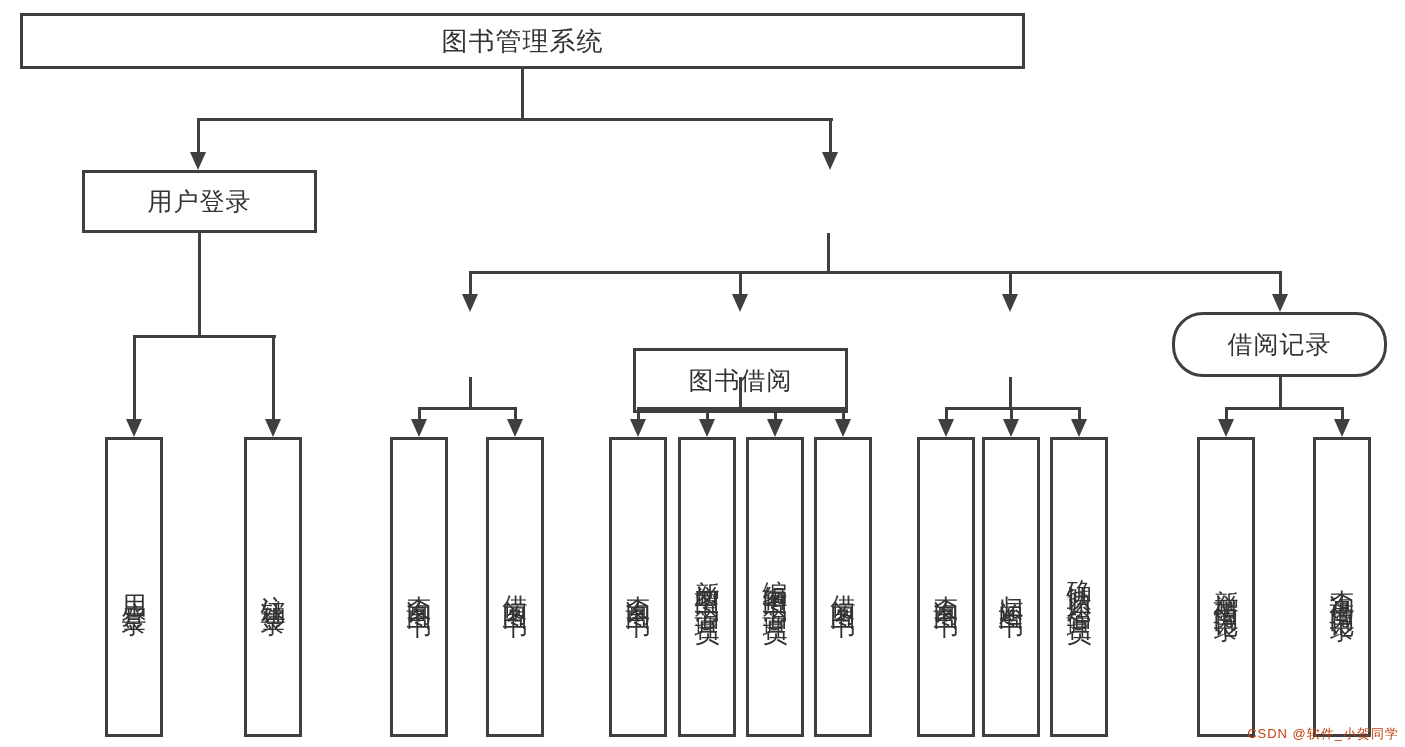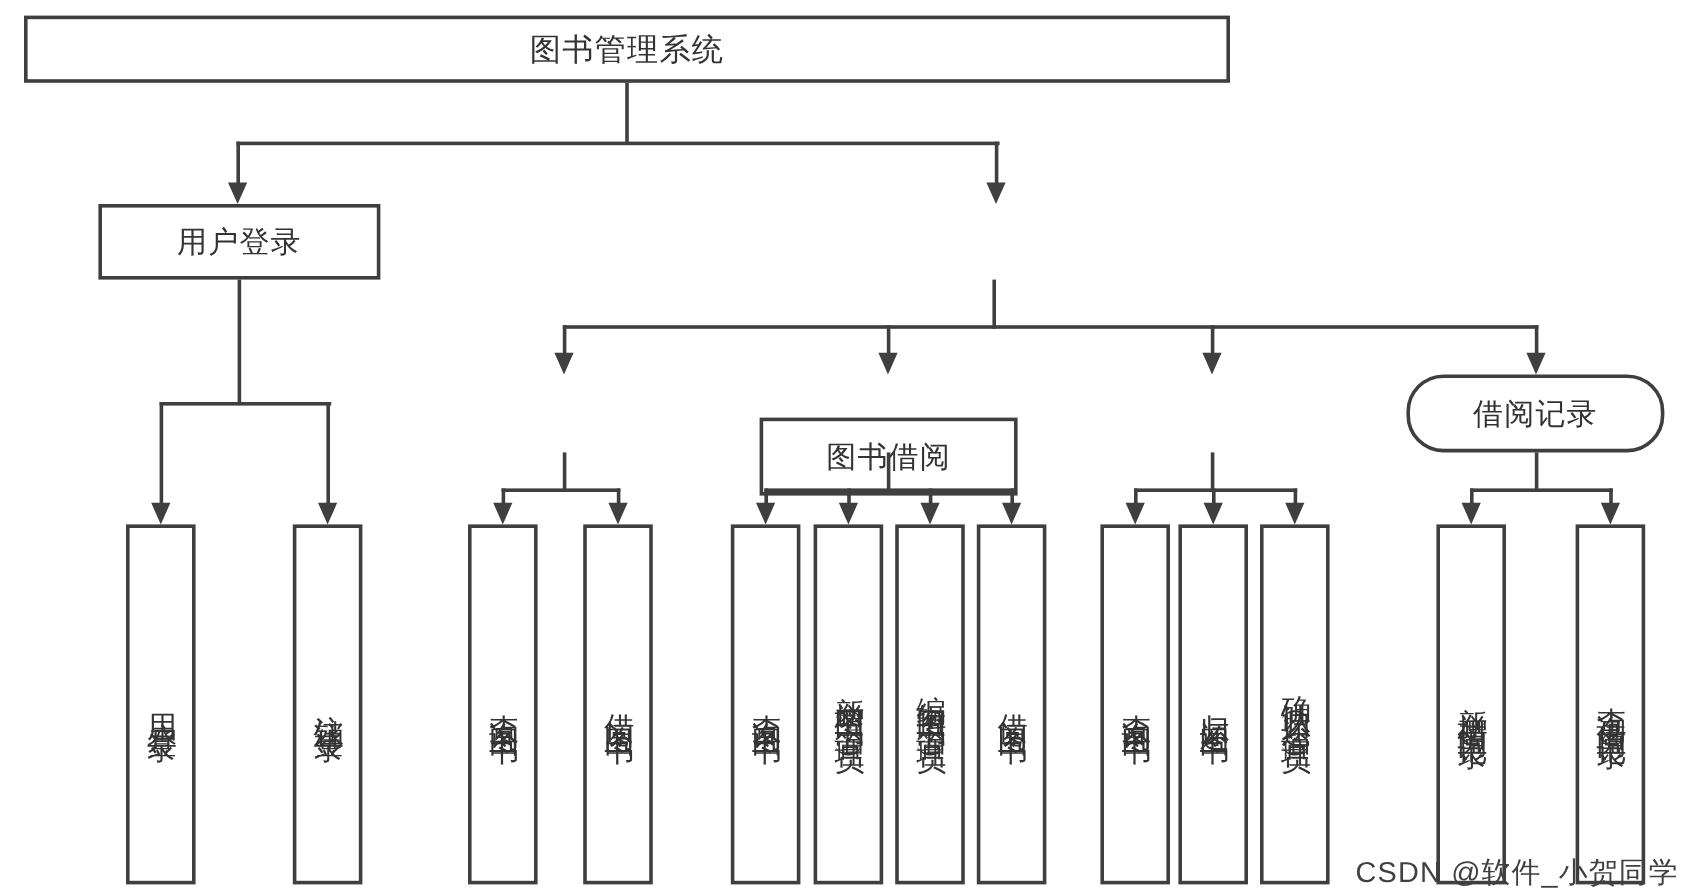--- a/index.html
+++ b/index.html
@@ -9,21 +9,21 @@
   .box{position:absolute;box-sizing:border-box;border:3px solid #3f3f3f;background:#ffffff;
        display:flex;align-items:center;justify-content:center;}
   .hbox span{font-size:25px;letter-spacing:1px;white-space:nowrap;}
   .root-box span{font-size:26px;letter-spacing:1px;}
   .vbox span{writing-mode:vertical-rl;text-orientation:mixed;font-size:25px;line-height:1.08;
              letter-spacing:6px;}
   .vline{position:absolute;width:3px;background:#3f3f3f;}
   .hline{position:absolute;height:3px;background:#3f3f3f;}
   .ahead{position:absolute;width:0;height:0;border-left:8px solid transparent;
          border-right:8px solid transparent;border-top:18px solid #3f3f3f;}
-  .watermark{position:absolute;right:6px;bottom:4px;font-size:24px;color:#404040;
+  .watermark{position:absolute;right:6px;bottom:4px;font-size:13px;color:#c2410c;
              letter-spacing:1px;white-space:nowrap;text-align:right;}
 </style>
 </head>
 <body>
 
 <div class="canvas">
 
   <div class="box hbox root-box" style="left:20px;top:13px;width:1005px;height:56px;">
     <span>图书管理系统</span>
   </div>

